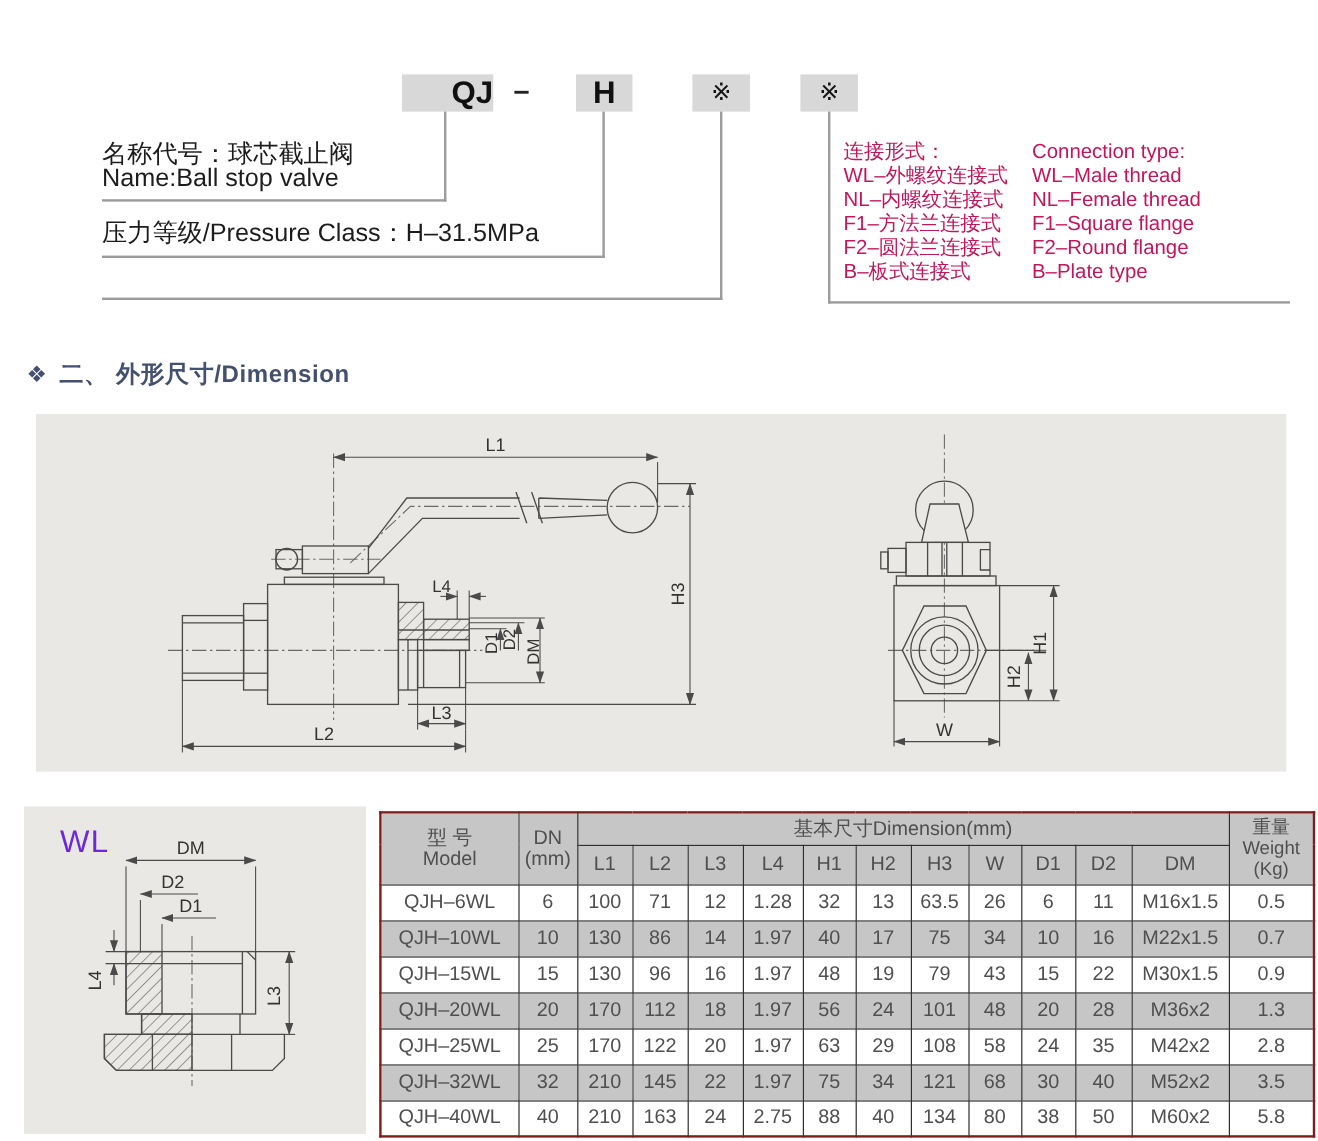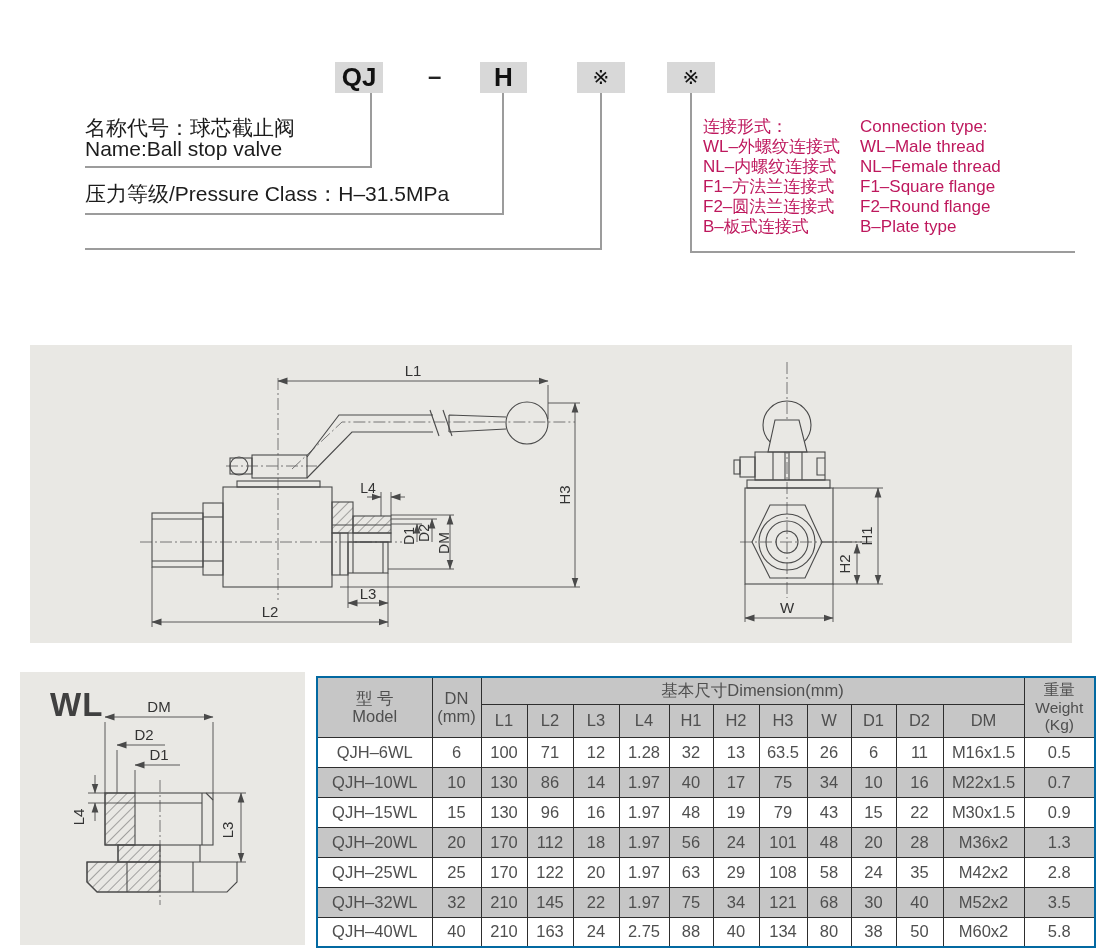--- a/index.html
+++ b/index.html
@@ -9,31 +9,31 @@
   .heading .bullet{font-size:19px;margin-right:10px;}
   .codebox{position:absolute;background:#d8d8d8;text-align:center;color:#111;}
   .codebox.big{font-size:26px;font-weight:bold;line-height:31px;}
   .codebox.mark{font-size:20px;line-height:31px;}
   .dashsep{position:absolute;font-size:24px;font-weight:bold;color:#222;}
   .vline{position:absolute;width:0;border-left:2px solid #9c9c9c;}
   .hline{position:absolute;height:0;border-top:2px solid #9c9c9c;}
   .callout{position:absolute;font-size:21px;color:#1c1c1c;white-space:nowrap;}
   .conncol{position:absolute;font-size:17px;line-height:20px;color:#be185d;white-space:nowrap;}
   .panel{position:absolute;background:#e9e8e4;}
-  #wl-label{position:absolute;left:30px;top:14px;font-size:33px;color:#404040;letter-spacing:1px;font-weight:bold;}
+  #wl-label{position:absolute;left:30px;top:14px;font-size:26px;color:#6d28d9;letter-spacing:1px;}
   
   #dim-table{position:absolute;left:316px;top:676px;border-collapse:collapse;table-layout:fixed;
              width:778px;font-size:16.5px;color:#4f4f4f;}
   #dim-table td,#dim-table th{border:1.5px solid #2e2e2e;text-align:center;vertical-align:middle;
              padding:0;font-weight:normal;overflow:hidden;}
   #dim-table thead th{background:#c6c6c6;}
   #dim-table .pre{white-space:pre-line;line-height:1.12;}
   #dim-table tbody tr{height:30px;}
   #dim-table tbody tr:nth-child(even){background:#c6c6c6;}
-  #dim-table{border:2px solid #0369a1;}
+  #dim-table{border:2px solid #7f1d1d;}
   
   svg text{font-family:"Liberation Sans","DejaVu Sans",sans-serif;}
   .dt{font-size:15px;fill:#333;}
   .dts{font-size:14px;fill:#333;}
 </style>
 </head>
 <body>
 
 <svg width="0" height="0" style="position:absolute" aria-hidden="true">
   <defs>
@@ -42,21 +42,21 @@
     </marker>
     <pattern id="hatch" patternUnits="userSpaceOnUse" width="7" height="7" patternTransform="rotate(45)">
       <line x1="0" y1="0" x2="0" y2="7" stroke="#5a5a5a" stroke-width="1"></line>
     </pattern>
   </defs>
 </svg>
 
 <div id="page">
 
 
-  <div class="codebox big" style="left:335px;top:62px;width:48px;height:31px;">QJ</div>
+  <div class="codebox big" style="left:335px;top:62px;width:76px;height:31px;text-align:right;">QJ</div>
   <div class="dashsep" style="left:428px;top:62px;">–</div>
   <div class="codebox big" style="left:480px;top:62px;width:47px;height:31px;">H</div>
   <div class="codebox mark" style="left:577px;top:62px;width:48px;height:31px;">※</div>
   <div class="codebox mark" style="left:667px;top:62px;width:48px;height:31px;">※</div>
 
   <div class="vline" style="left:370px;top:93px;height:75px;"></div>
   <div class="vline" style="left:502px;top:93px;height:122px;"></div>
   <div class="vline" style="left:600px;top:93px;height:157px;"></div>
   <div class="vline" style="left:690px;top:93px;height:160px;"></div>
   <div class="hline" style="left:85px;top:166px;width:287px;"></div>
@@ -78,20 +78,23 @@
   </div>
   <div class="conncol" style="left:860px;top:117px;">
     <div>Connection type:</div>
     <div>WL–Male thread</div>
     <div>NL–Female thread</div>
     <div>F1–Square flange</div>
     <div>F2–Round flange</div>
     <div>B–Plate type</div>
   </div>
 
+  <div class="heading" style="left:22px;top:298px;">
+    <span class="bullet">❖</span><span>二、 外形尺寸/Dimension</span>
+  </div>
 
   <div class="panel" style="left:30px;top:345px;width:1042px;height:298px;">
     <svg width="1042" height="298" viewBox="0 0 1042 298">
       <g stroke="#4a4a4a" stroke-width="1.1" fill="none">
 
         <g stroke="#6a6a6a" stroke-width="0.9" stroke-dasharray="12 3 2 3">
           <line x1="248" y1="33" x2="248" y2="255"></line>
           <line x1="110" y1="197" x2="372" y2="197"></line>
           <line x1="196" y1="121" x2="287" y2="121"></line>
           <path d="M262,124 L312,77 L545,77"></path>

